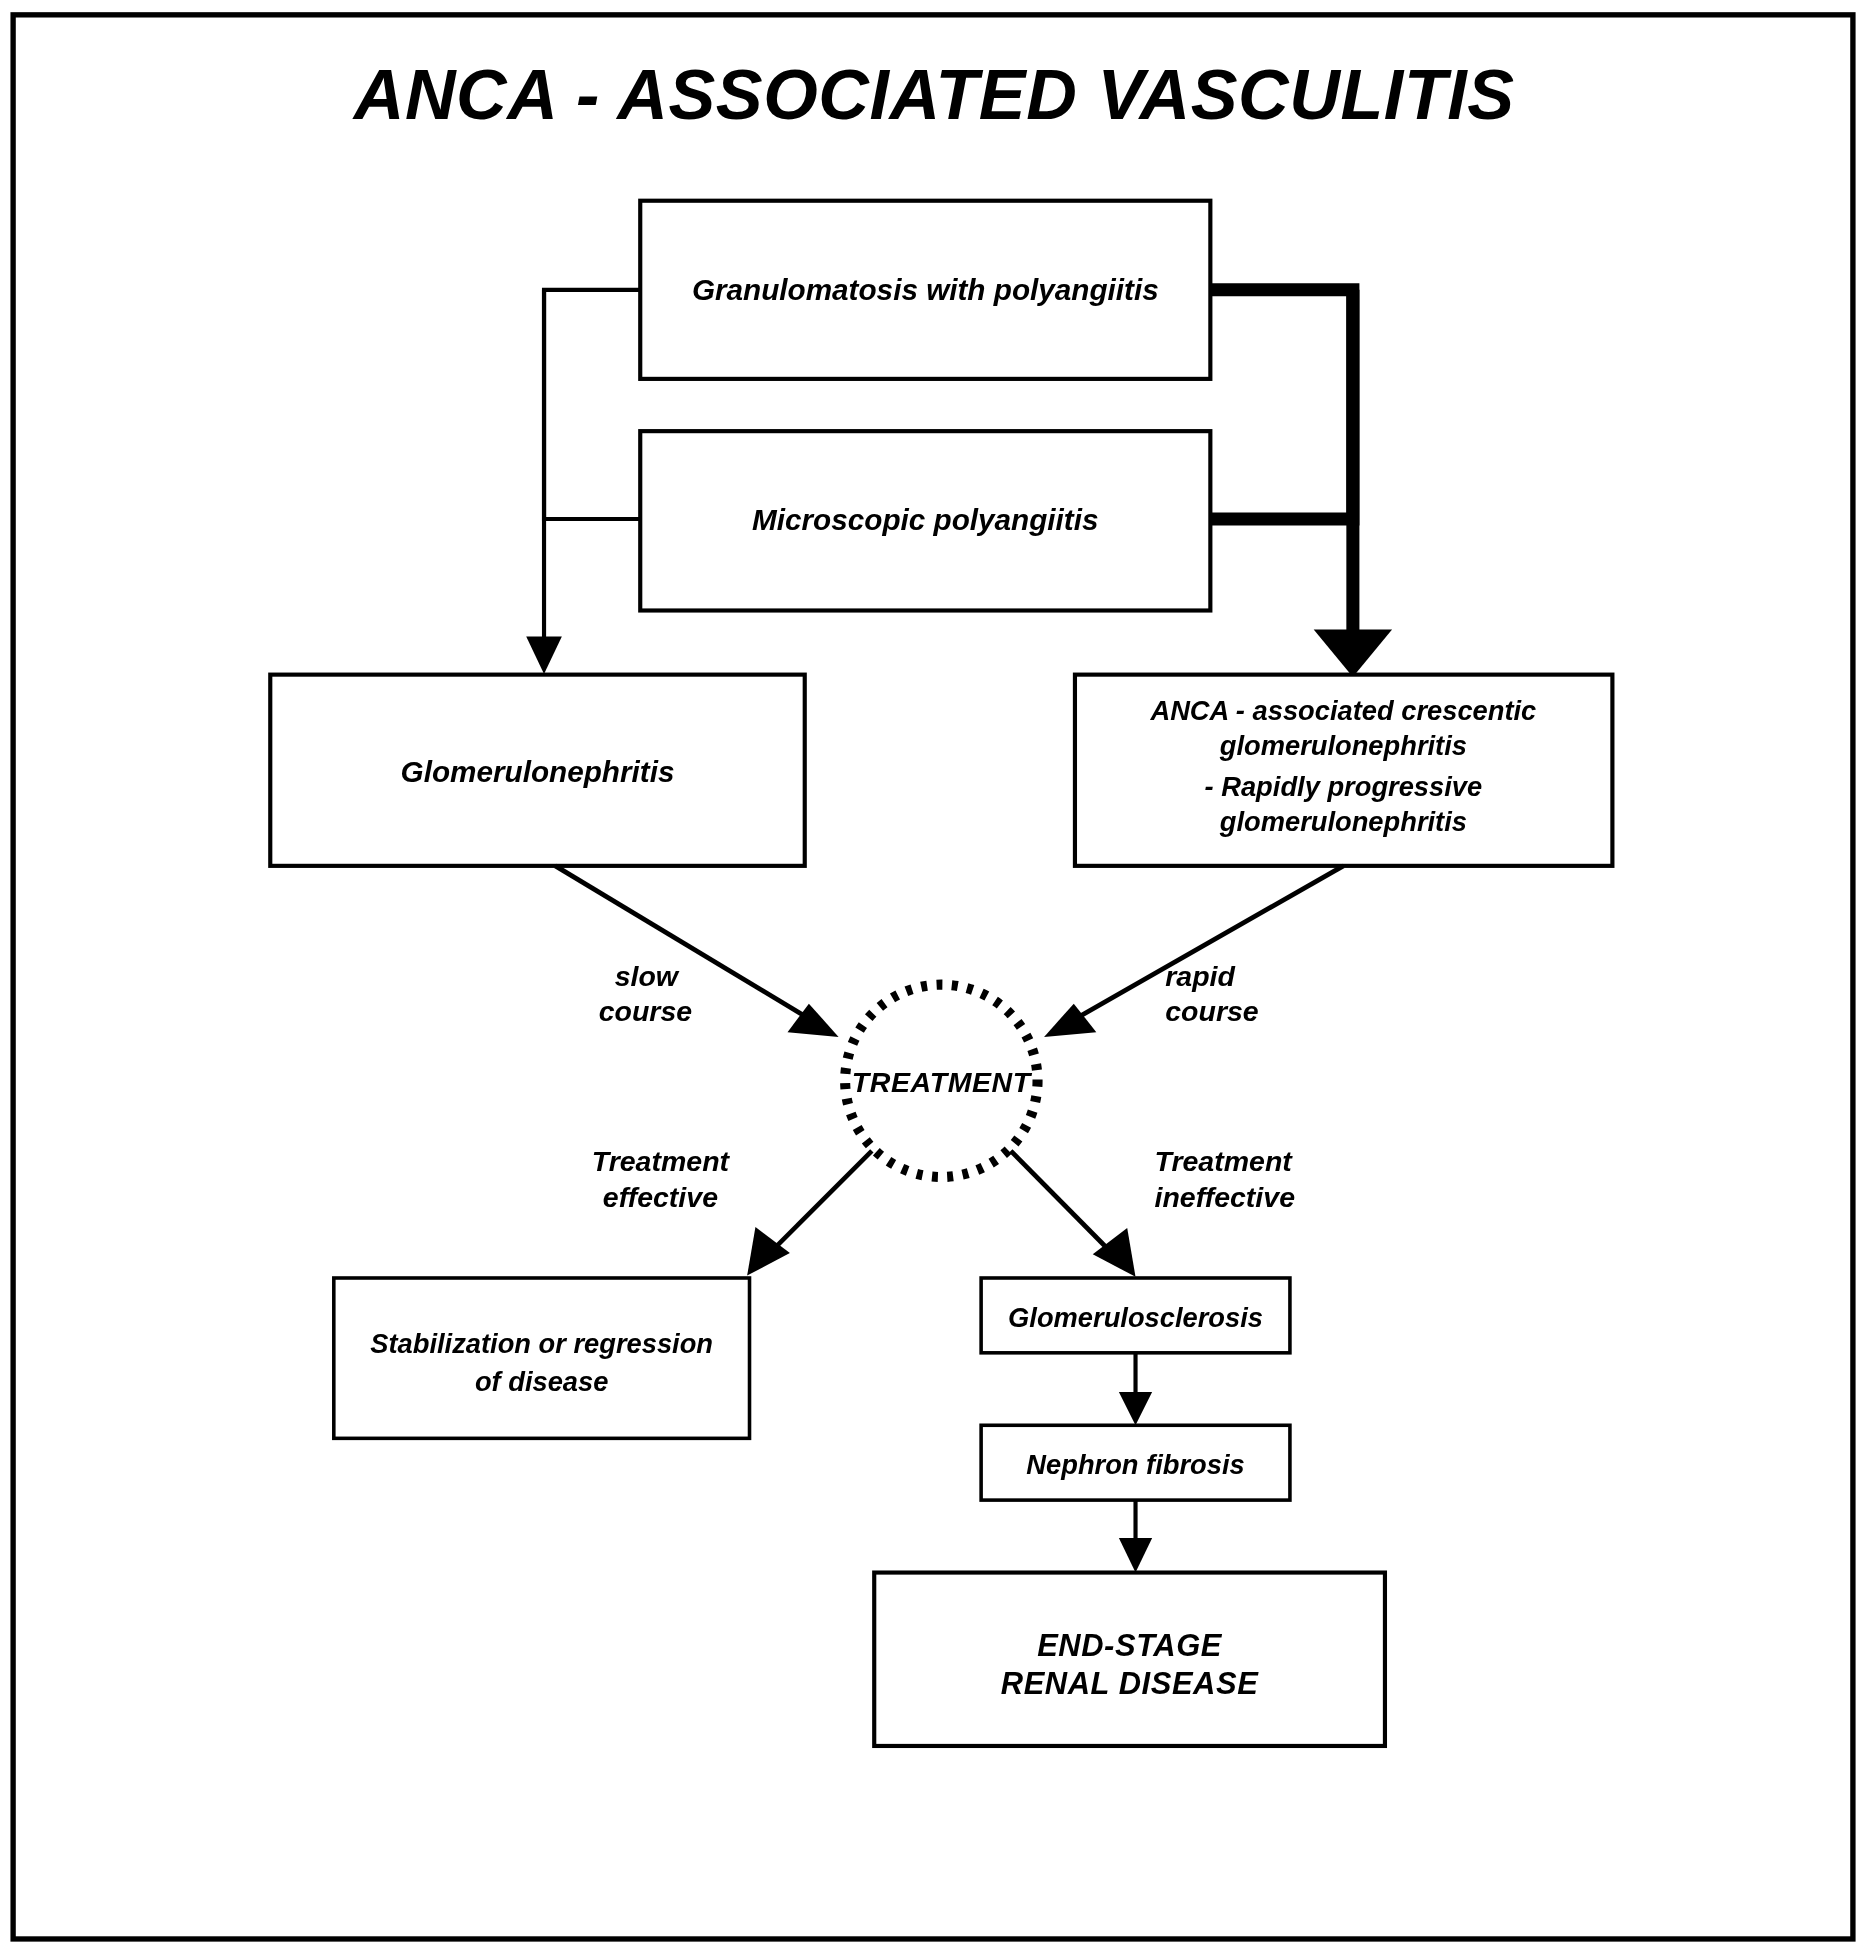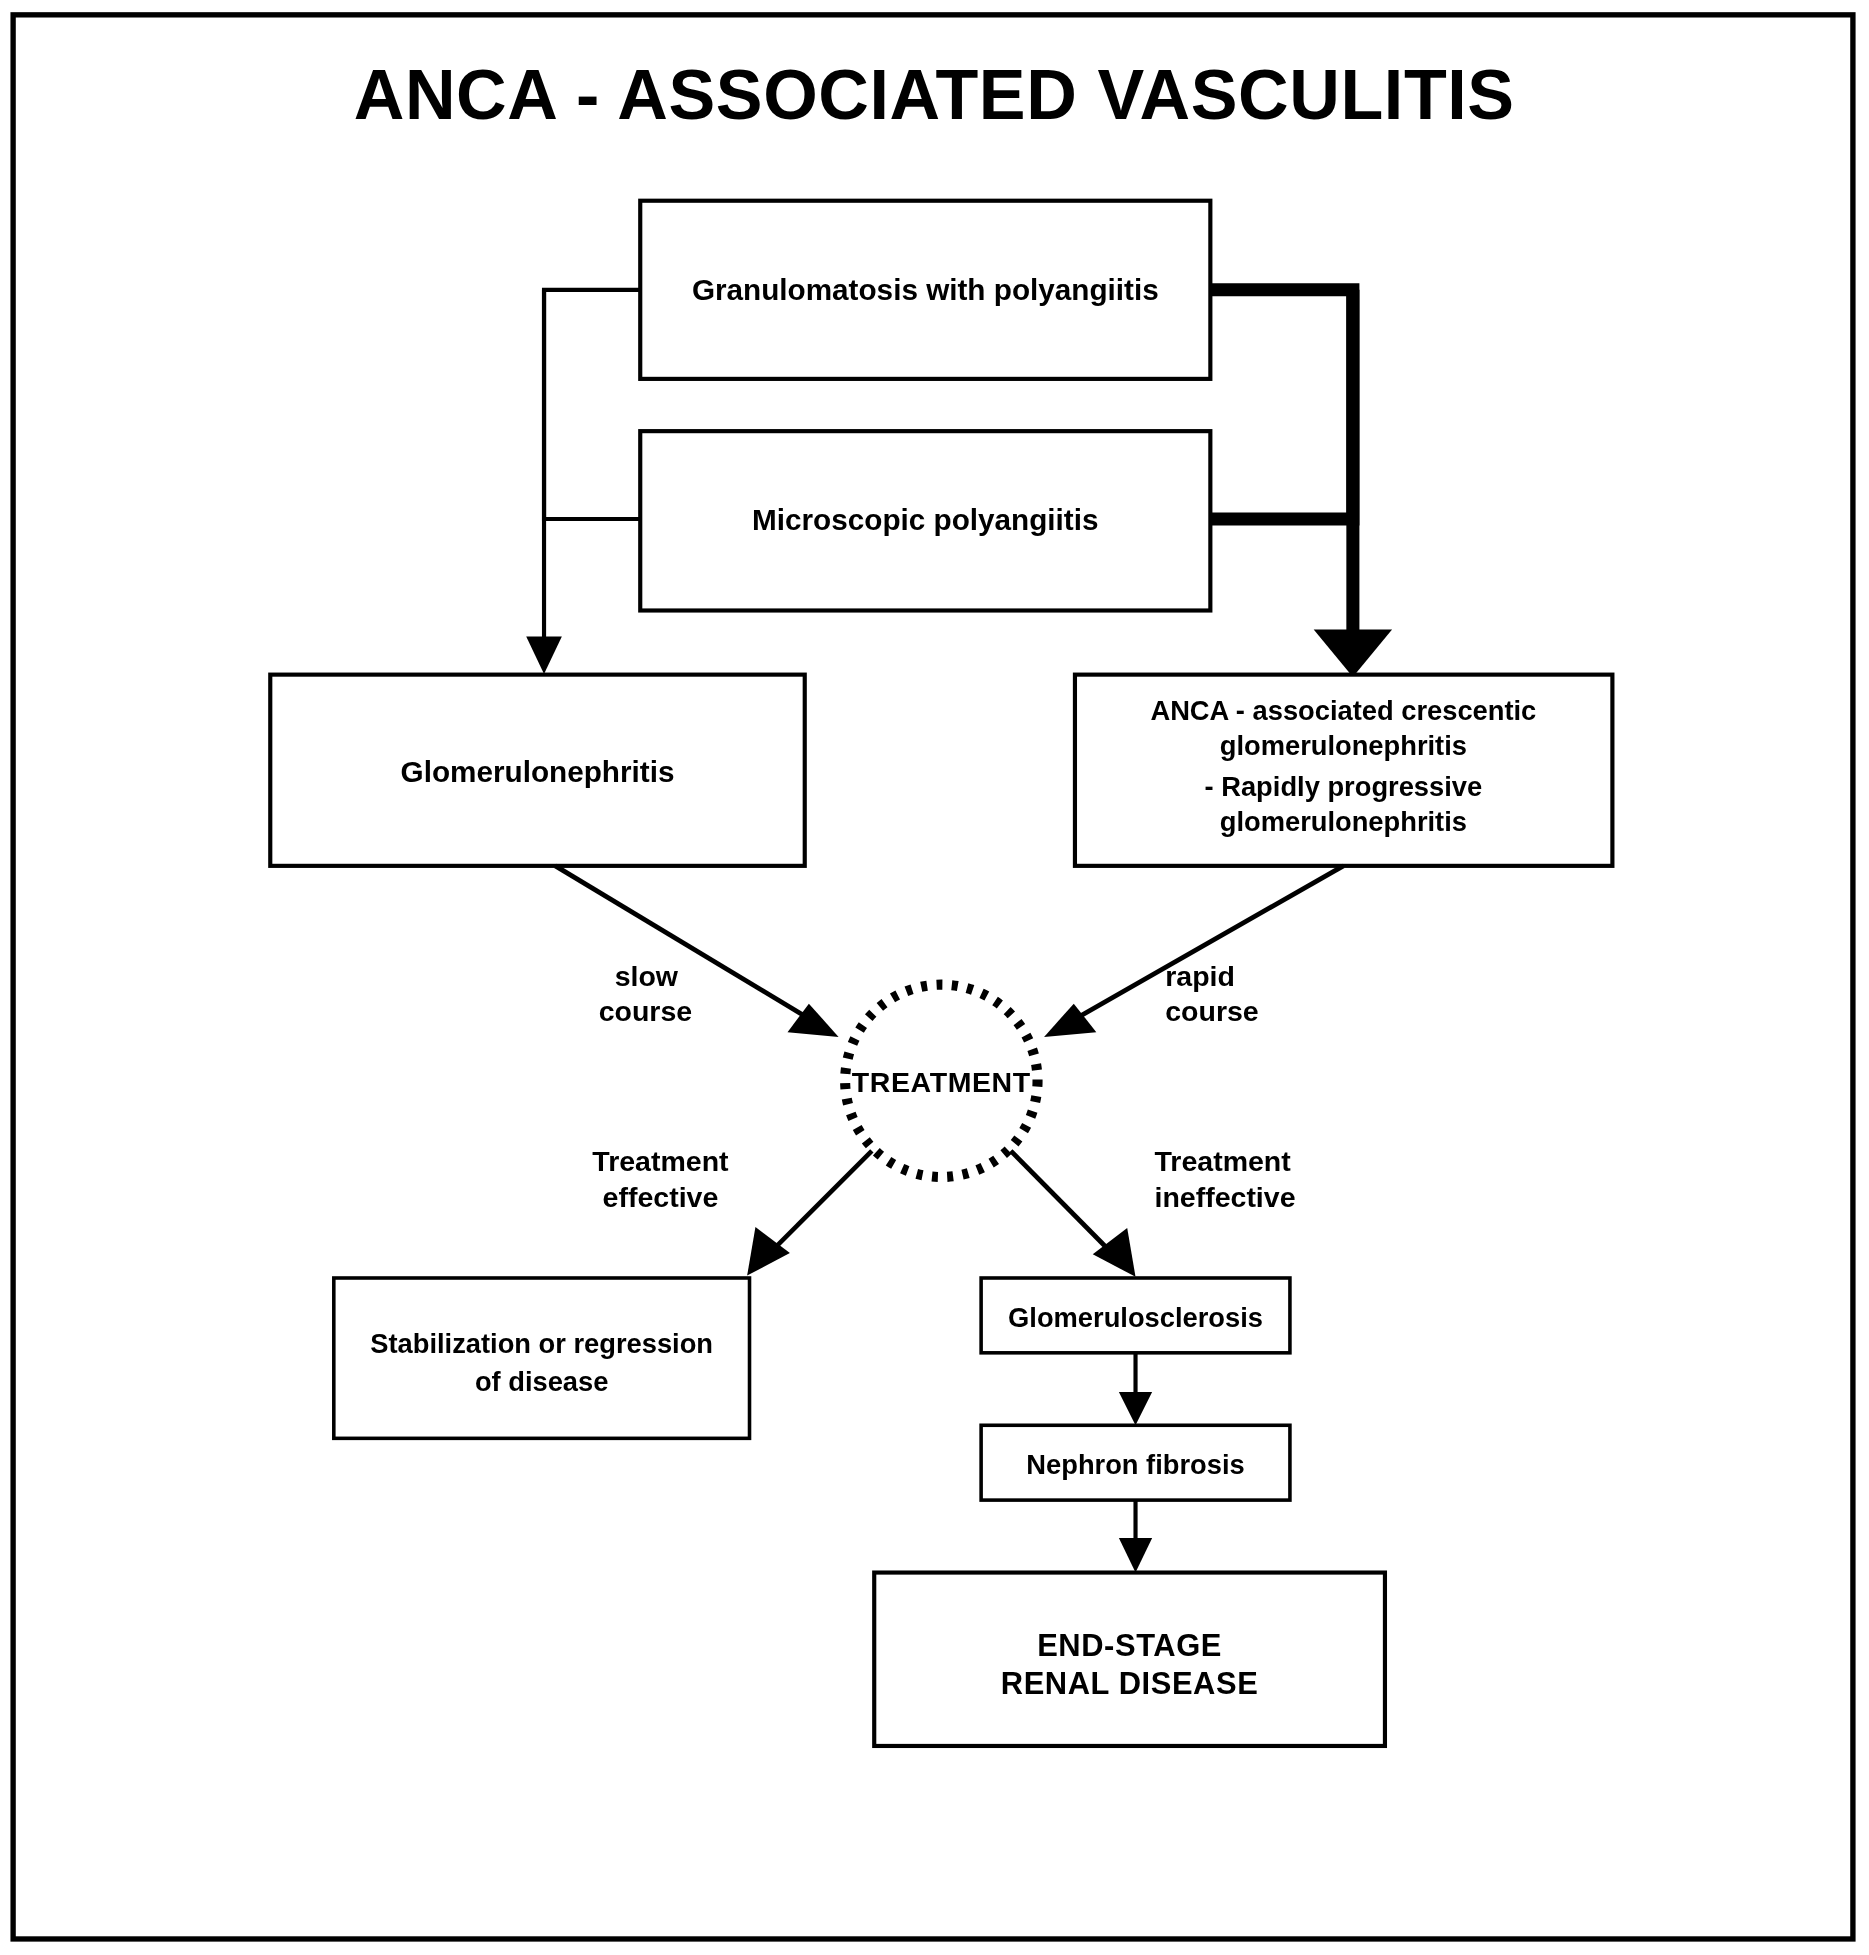--- a/index.html
+++ b/index.html
@@ -13,20 +13,21 @@
     font-family: "Liberation Sans", sans-serif;
     position: relative;
     overflow: hidden;
   }
   #chart-root {
     position: absolute;
     left: 0;
     top: 0;
     width: 1869px;
     height: 1419px;
+    font-style: italic;
   }
   svg.diagram {
     display: block;
     width: 1869px;
     height: 1955px;
   }
   .frame-rect {
     fill: #ffffff;
     stroke: #000000;
     stroke-width: 9;

